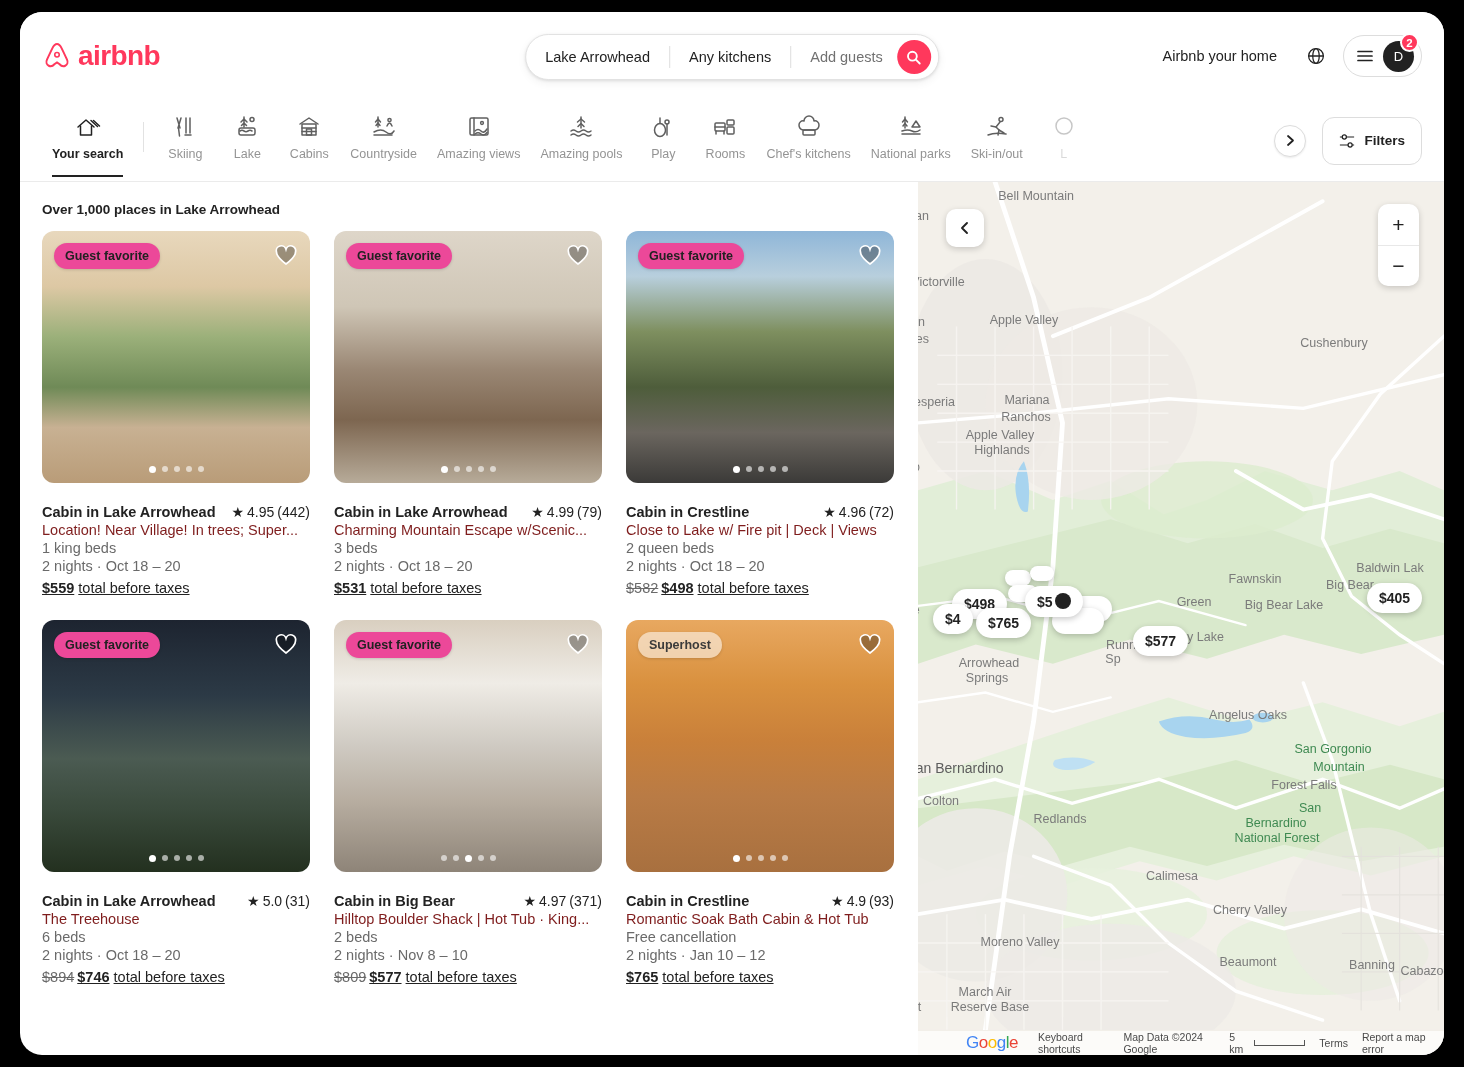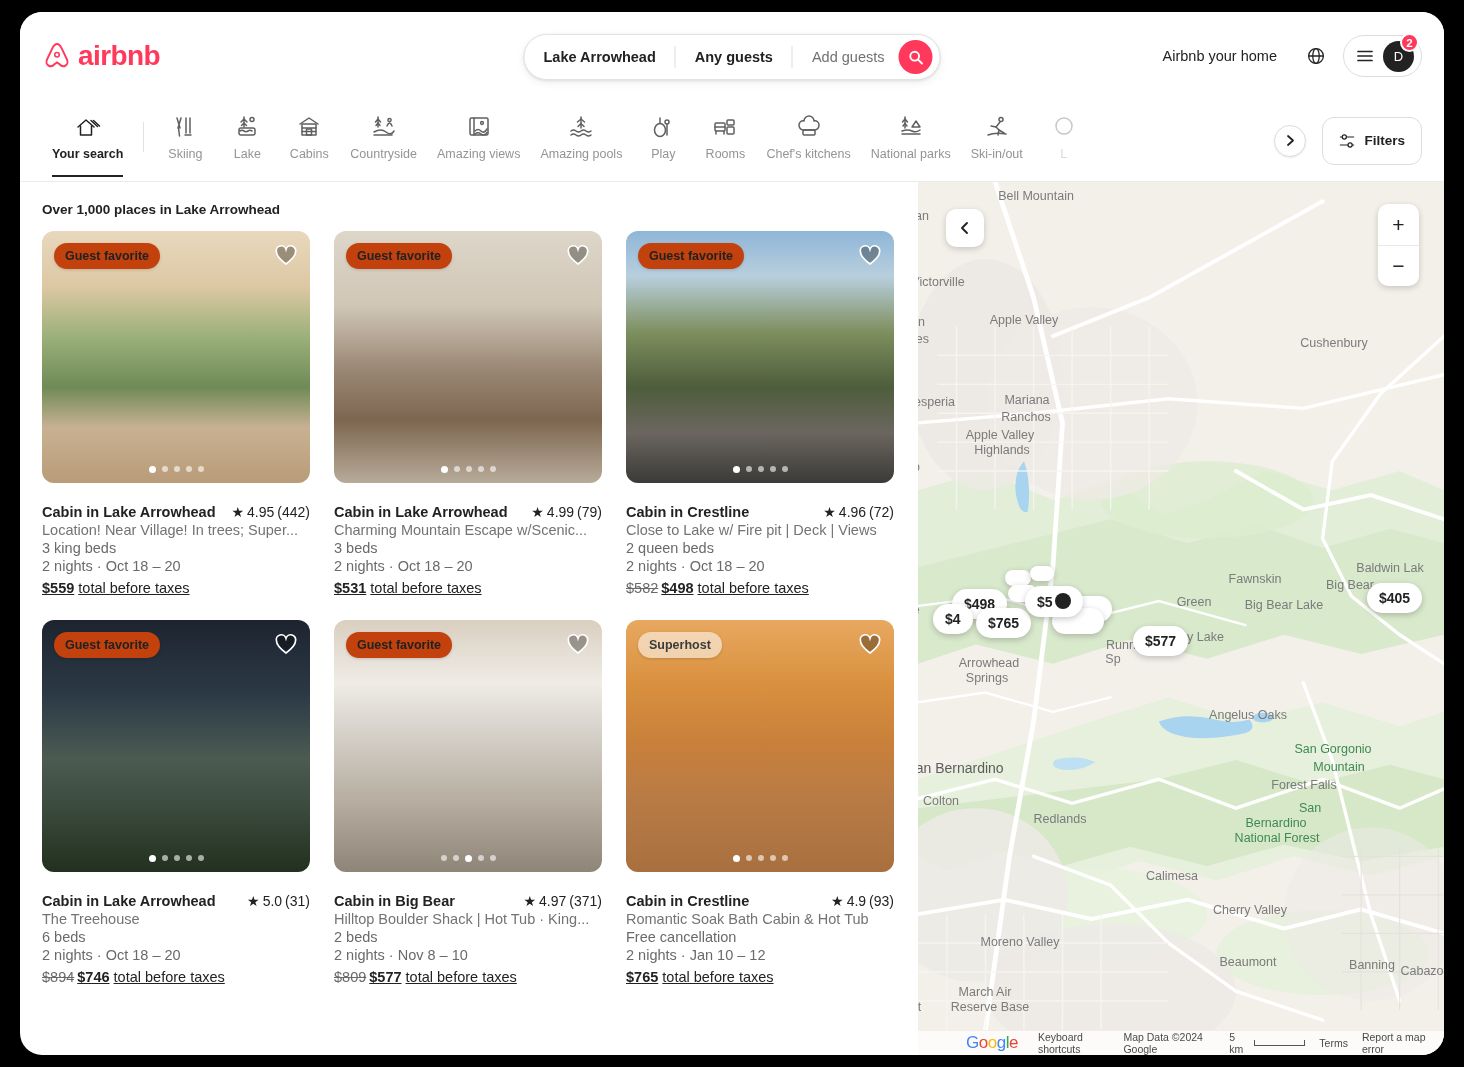--- a/index.html
+++ b/index.html
@@ -39,21 +39,21 @@
     height: 46px;
     display: flex; align-items: center;
     background: #fff;
     border: 1px solid #e2e2e2;
     border-radius: 40px;
     box-shadow: 0 1px 3px rgba(0,0,0,0.10), 0 3px 10px rgba(0,0,0,0.06);
     padding: 0 7px 0 0;
   }
   .sb-seg {
     padding: 0 19px;
-    font-size: 14.5px; font-weight: 700; color: #222;
+    font-size: 14.5px; font-weight: 400; color: #222;
     white-space: nowrap;
     line-height: 44px;
   }
   .sb-seg.muted { color: #717171; font-weight: 400; padding-right: 14px; }
   .sb-div { width: 1px; height: 22px; background: #ddd; }
   .sb-search-btn {
     width: 34px; height: 34px; border-radius: 50%;
     background: #FF385C;
     display: flex; align-items: center; justify-content: center;
     border: none; cursor: pointer; flex: 0 0 34px;
@@ -160,21 +160,21 @@
     column-gap: 24px; row-gap: 24px;
   }
   .card { width: 268px; cursor: pointer; }
   .card-img {
     position: relative; width: 268px; height: 252px;
     border-radius: 12px; overflow: hidden;
   }
   .card-img .photo { position: absolute; inset: 0; }
   .badge {
     position: absolute; left: 12px; top: 12px;
-    background: #c2410c; color: #222;
+    background: #ec4899; color: #222;
     font-size: 12.5px; font-weight: 600;
     padding: 6px 11px; border-radius: 14px;
     box-shadow: 0 1px 3px rgba(0,0,0,0.15);
   }
   .badge.superhost { background: rgba(255,255,255,0.55); color:#3b3b3b; backdrop-filter: blur(2px); }
   .heart {
     position: absolute; right: 12px; top: 12px;
     width: 24px; height: 24px; cursor: pointer;
   }
   .dots {
@@ -182,21 +182,21 @@
     display: flex; justify-content: center; gap: 6px;
   }
   .dot { width: 6px; height: 6px; border-radius: 50%; background: rgba(255,255,255,0.6); }
   .dot.on { background: #fff; width: 7px; height: 7px; }
 
   .card-body { padding-top: 21px; }
   .card-row1 { display: flex; align-items: baseline; justify-content: space-between; gap: 6px; }
   .card-title { font-size: 14.5px; font-weight: 600; color: #222; white-space: nowrap; }
   .card-rating { font-size: 14px; color: #222; white-space: nowrap; display: flex; align-items: center; gap: 3px; }
   .card-sub {
-    font-size: 14.5px; color: #737373; margin-top: 2px;
+    font-size: 14.5px; color: #7f1d1d; margin-top: 2px;
     white-space: nowrap; overflow: hidden; text-overflow: ellipsis;
     max-width: 268px;
   }
   .card-line { font-size: 14.5px; color: #6a6a6a; margin-top: 2px; }
   .card-price { font-size: 14.5px; color: #222; margin-top: 6px; }
   .card-price .strike { color: #6a6a6a; text-decoration: line-through; margin-right: 3px; }
   .card-price .pr { font-weight: 600; text-decoration: underline; }
   .card-price .tail { text-decoration: underline; }
 
   
@@ -270,21 +270,21 @@
       <svg width="30" height="32" viewBox="0 0 32 32" aria-hidden="true">
         <path d="M16 3.2c2.1 0 3.5 1.5 5 4.6 1.4 2.9 4.4 9.2 5.7 12.1 1.2 2.6.4 5.4-1.9 6.5-2.2 1-4.6.1-6-1.6L16 22.8l-2.8 2c-1.4 1.7-3.8 2.6-6 1.6-2.3-1.1-3.1-3.9-1.9-6.5C6.6 17 9.6 10.7 11 7.8 12.5 4.7 13.9 3.2 16 3.2z" fill="none" stroke="#FF385C" stroke-width="2.1"></path>
         <circle cx="16" cy="14.6" r="2.4" fill="none" stroke="#FF385C" stroke-width="1.7"></circle>
       </svg>
       <span class="logo-text">airbnb</span>
     </div>
 
     <div class="searchbar">
       <div class="sb-seg">Lake Arrowhead</div>
       <div class="sb-div"></div>
-      <div class="sb-seg">Any guests</div>
+      <div class="sb-seg">Any kitchens</div>
       <div class="sb-div"></div>
       <div class="sb-seg muted">Add guests</div>
       <div class="sb-search-btn">
         <svg width="15" height="15" viewBox="0 0 16 16">
           <circle cx="6.6" cy="6.6" r="4.7" fill="none" stroke="#fff" stroke-width="2"></circle>
           <line x1="10.3" y1="10.3" x2="14.4" y2="14.4" stroke="#fff" stroke-width="2" stroke-linecap="round"></line>
         </svg>
       </div>
     </div>
 
@@ -471,21 +471,21 @@
     <div class="card-body">
       <div class="card-row1">
         <div class="card-title">Cabin in Lake Arrowhead</div>
         <div class="card-rating">
           <span>★</span>
           <span>4.95</span>
           <span>(442)</span>
         </div>
       </div>
       <div class="card-sub">Location! Near Village! In trees; Super...</div>
-      <div class="card-line">3 king beds</div>
+      <div class="card-line">1 king beds</div>
       <div class="card-line">2 nights · Oct 18 – 20</div>
       <div class="card-price">
         <span class="pr">$559</span> <span class="tail">total before taxes</span>
       </div>
     </div>
           </div>
           <div class="card">
     <div class="card-img">
       <div class="photo" style="background:linear-gradient(180deg,#ded6c9 0%,#cfc6b6 30%,#9a8774 55%,#7d6650 75%,#b7ab99 100%)"></div>
       <div class="badge ">Guest favorite</div>

